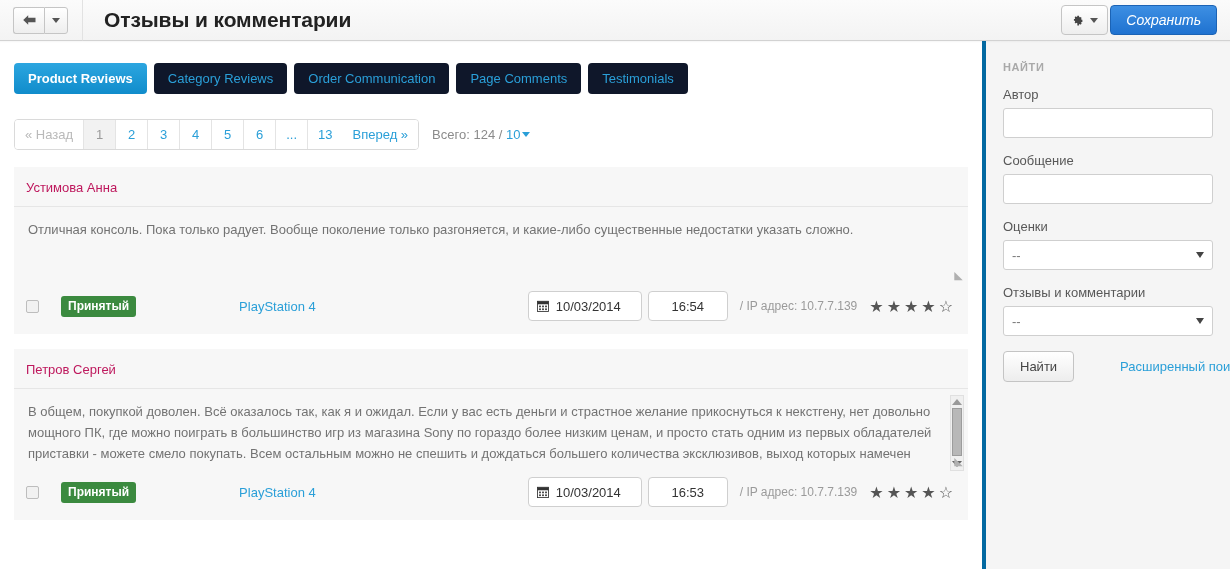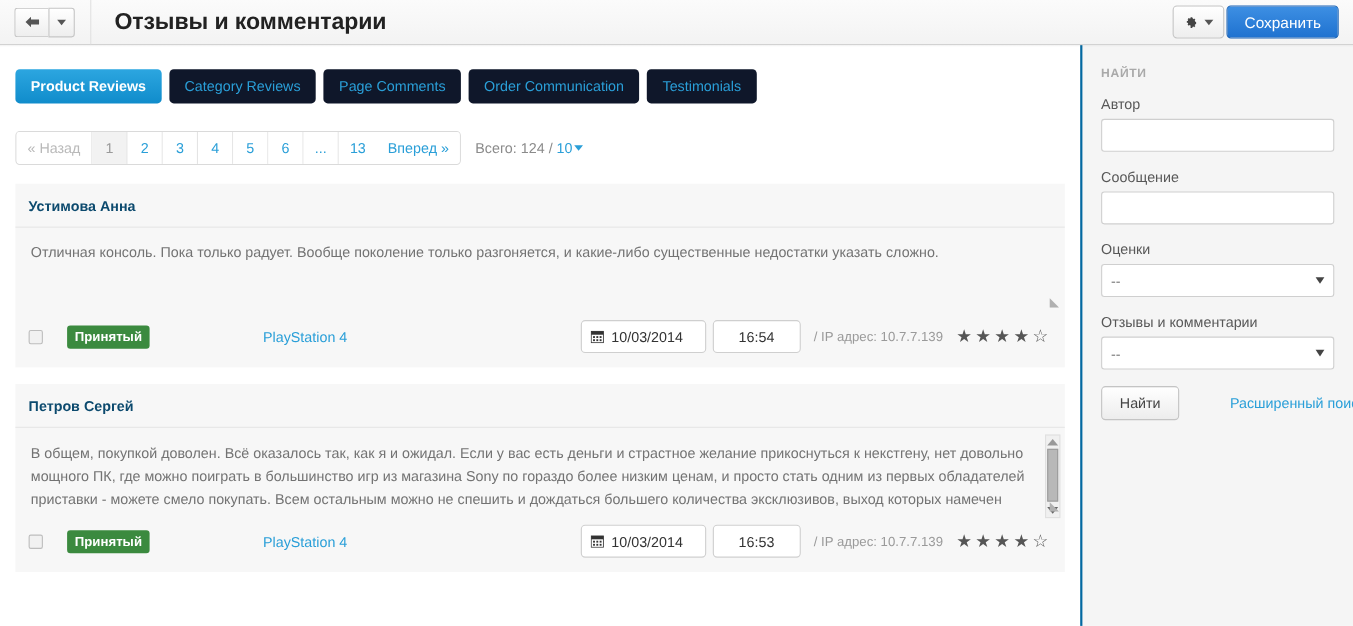--- a/index.html
+++ b/index.html
@@ -59,20 +59,21 @@
     color: #222222;
     margin-left: 21px;
     letter-spacing: -0.1px;
     white-space: nowrap;
   }
   #topbar-right {
     margin-left: auto;
     display: flex;
     align-items: center;
     gap: 2px;
+    font-style: italic;
   }
   .btn-gear {
     height: 30px;
     padding: 0 9px;
     display: inline-flex;
     align-items: center;
     gap: 6px;
     background: linear-gradient(to bottom, #ffffff 0%, #eeeeee 100%);
     border: 1px solid #c5c5c5;
     border-radius: 4px;
@@ -92,21 +93,21 @@
     font-size: 14px;
     cursor: pointer;
   }
 
   
   #layout { display: flex; width: 1230px; height: 528px; }
   #content { width: 982px; padding: 22px 0 0 0; }
   #sidebar {
     width: 248px;
     background: #f5f5f5;
-    border-left: 2px solid #0369a1;
+    border-left: 4px solid #0369a1;
     padding: 20px 17px 12px 17px;
   }
 
   
   #tabs {
     display: flex;
     gap: 7px;
     padding: 0 14px;
     margin-bottom: 25px;
   }
@@ -178,23 +179,23 @@
 
   
   .card {
     background: #f7f7f7;
     margin: 0 14px 15px 14px;
     padding: 0;
   }
   .card-head {
     padding: 13px 12px 11px 12px;
     border-bottom: 1px solid #e6e6e6;
-    font-weight: bold;
-    font-size: 13px;
-    color: #0c4a6e;
+    font-weight: normal;
+    font-size: 13px;
+    color: #be185d;
   }
   .card-body {
     position: relative;
     padding: 10px 12px 0 12px;
   }
   .review-text {
     font-size: 13px;
     line-height: 21px;
     color: #737373;
     background: transparent;
@@ -414,22 +415,22 @@
   </div>
 </div>
 
 <div id="layout">
 
   <div id="content">
 
     <div id="tabs">
         <div class="tab active">Product Reviews</div>
         <div class="tab">Category Reviews</div>
+        <div class="tab">Order Communication</div>
         <div class="tab">Page Comments</div>
-        <div class="tab">Order Communication</div>
         <div class="tab">Testimonials</div>
       </div>
 
     <div id="pagination-row">
       <div class="pager">
         <div class="pg disabled">« Назад</div>
         <div id="pager-pages" style="display:contents"><div class="pg current">1</div><div class="pg">2</div><div class="pg">3</div><div class="pg">4</div><div class="pg">5</div><div class="pg">6</div><div class="pg">...</div><div class="pg">13</div></div>
         <div class="pg">Вперед »</div>
       </div>
       <div id="total-label">

